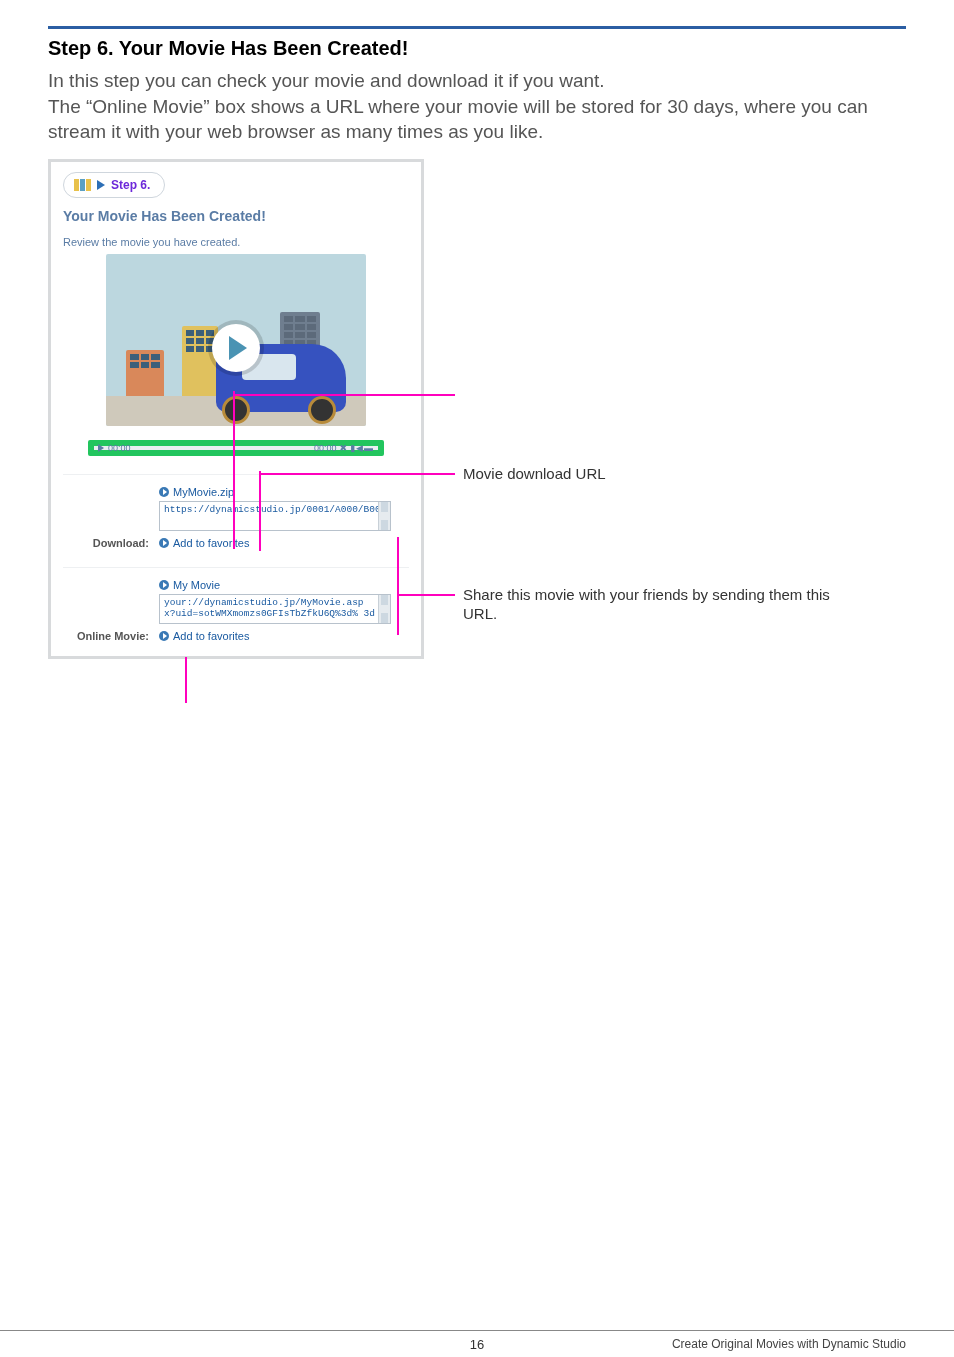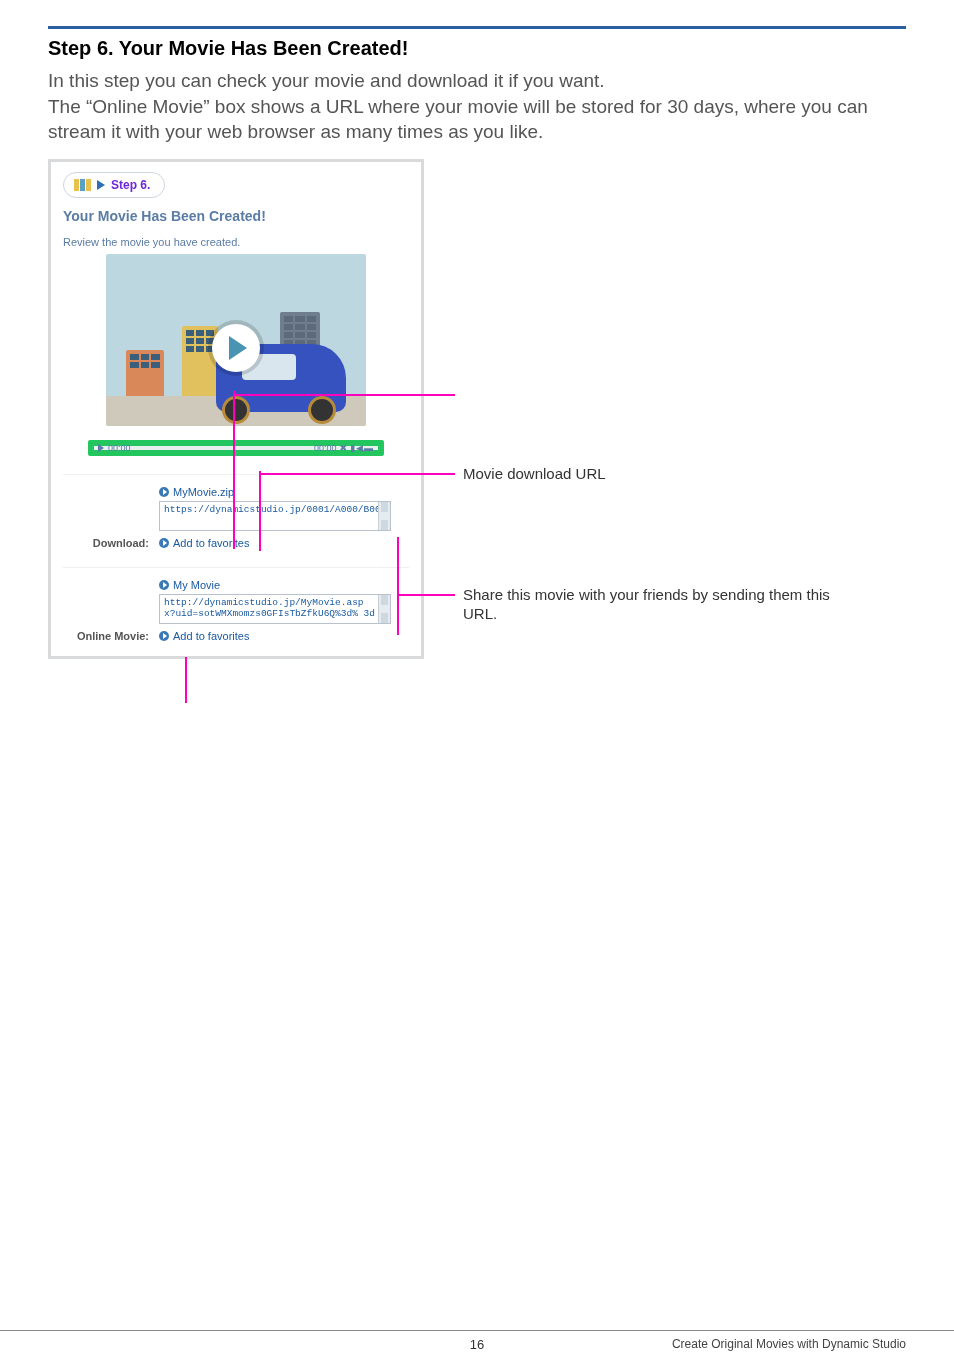--- a/index.html
+++ b/index.html
@@ -178,21 +178,21 @@
       </div>
 
       
       <div class="rowblock">
         <div class="lab">Online Movie:</div>
         <div class="body">
           <a class="lnk">
               <span class="dot"></span>
               <span>My Movie</span>
             </a>
-          <div class="urlbox"><span>http://dynamicstudio.jp/MyMovie.asp x?uid=sotWMXmomzs0GFIsTbZfkU6Q%3d% 3d</span><div class="sb"></div></div>
+          <div class="urlbox"><span>your://dynamicstudio.jp/MyMovie.asp x?uid=sotWMXmomzs0GFIsTbZfkU6Q%3d% 3d</span><div class="sb"></div></div>
           <div class="addfav"><a class="lnk">
                 <span class="dot"></span>
                 <span>Add to favorites</span>
               </a></div>
         </div>
       </div>
 
     </div>
 
     <div class="callout" style="left:415px; top:226px;">

